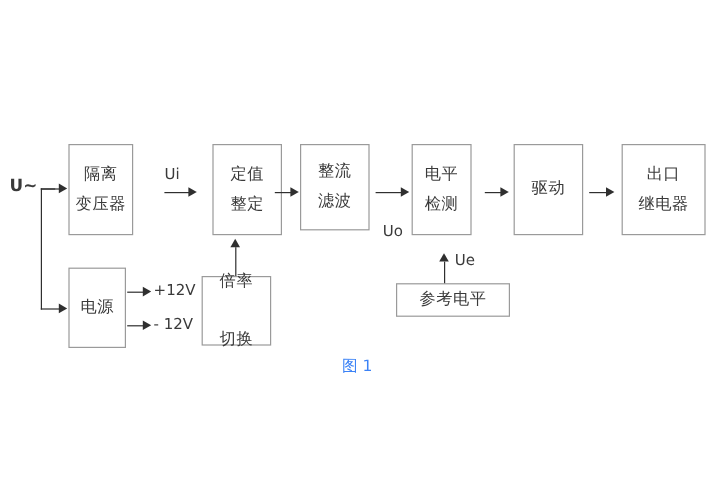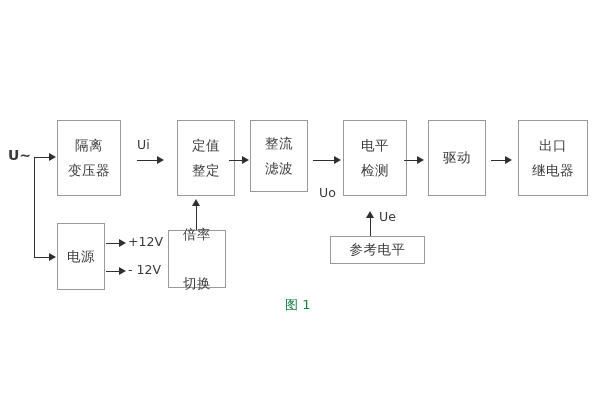--- a/index.html
+++ b/index.html
@@ -77,41 +77,41 @@
     position: absolute;
     width: 0;
     height: 0;
     border-left: 4.5px solid transparent;
     border-right: 4.5px solid transparent;
     border-bottom: 7px solid #2f2f2f;
   }
   .caption {
     position: absolute;
     font-size: 13px;
-    color: #15803d;
+    color: #3b82f6;
     white-space: nowrap;
   }
 </style>
 </head>
 <body>
 
 <div id="canvas">
 
   <div class="lbl" style="left:8px; top:148px; font-size:14px; font-weight:600;">U~</div>
 
   <div class="hline" style="left:34px; top:157px; width:12px;"></div>
   <div class="vline" style="left:34px; top:157px; height:101px;"></div>
 
   <div class="hline" style="left:34px; top:157px; width:16px;"></div>
   <div class="arrow-r" style="left:49px; top:152.5px;"></div>
 
   <div class="hline" style="left:34px; top:257px; width:16px;"></div>
   <div class="arrow-r" style="left:49px; top:252.5px;"></div>
 
-  <div class="blk" style="left:57px; top:120px; width:64px; height:76px;">
+  <div class="blk" style="left:57px; top:120px; width:54px; height:76px;">
     <span class="ln">隔离</span>
     <span class="ln">变压器</span>
   </div>
 
   <div class="lbl sig" style="left:137px; top:139px;">Ui</div>
   <div class="hline" style="left:137px; top:160px; width:21px;"></div>
   <div class="arrow-r" style="left:157px; top:155.5px;"></div>
 
   <div class="blk" style="left:177px; top:120px; width:58px; height:76px;">
     <span class="ln">定值</span>
@@ -123,21 +123,21 @@
 
   <div class="blk" style="left:250px; top:120px; width:58px; height:72px;">
     <span class="ln">整流</span>
     <span class="ln">滤波</span>
   </div>
 
   <div class="lbl sig" style="left:319px; top:139px;margin-top:48px;">Uo</div>
   <div class="hline" style="left:313px; top:160px; width:22px;"></div>
   <div class="arrow-r" style="left:334px; top:155.5px;"></div>
 
-  <div class="blk" style="left:343px; top:120px; width:64px; height:76px;">
+  <div class="blk" style="left:343px; top:120px; width:50px; height:76px;">
     <span class="ln">电平</span>
     <span class="ln">检测</span>
   </div>
 
   <div class="hline" style="left:404px; top:160px; width:14px;"></div>
   <div class="arrow-r" style="left:417px; top:155.5px;"></div>
 
   <div class="blk one-line" style="left:428px; top:120px; width:58px; height:76px;justify-content:center;">
     <span class="ln">驱动</span>
   </div>

